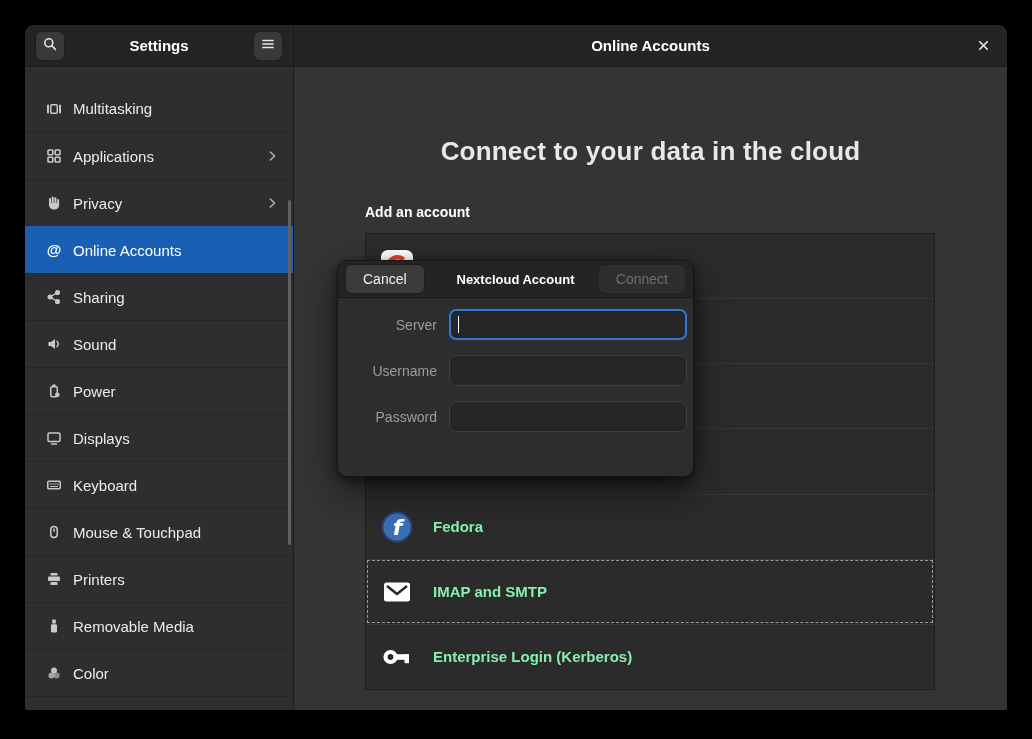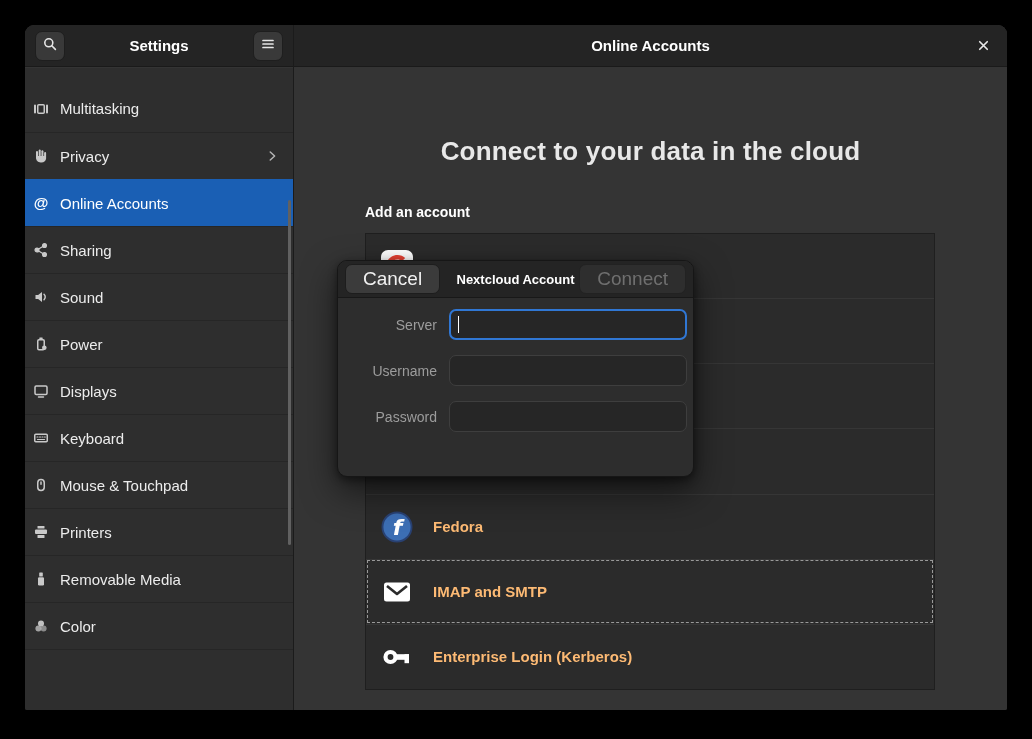--- a/index.html
+++ b/index.html
@@ -23,21 +23,21 @@
   .tb-btn.menu   { right:10px; }
   .close-btn { position:absolute; right:16px; top:13px; width:16px; height:16px;
                color:#e8e8e8; display:grid; place-items:center; }
 
   .v-sep { position:absolute; left:268px; top:0; bottom:0; width:1px; background:#1b1b1b; }
 
   
   .sidebar { position:absolute; left:0; top:43px; width:268px; bottom:0;
              background:#2e2e2e; padding-top:17px; overflow:hidden; }
   .side-row { position:relative; height:47px; display:flex; align-items:center;
-              padding-left:8px; color:#ececec; font-size:15px;
+              padding-left:21px; color:#ececec; font-size:15px;
               border-top:1px solid rgba(0,0,0,0.16); }
   .side-row:first-child { border-top:none; }
   .side-row .icon { width:16px; height:16px; color:#c9c9c9; margin-right:11px;
                     display:grid; place-items:center; flex:0 0 16px; }
   .side-row .at { font-size:15px; font-weight:600; line-height:16px; }
   .side-row.selected { background:#1a5fb4; color:#fff; border-top-color:transparent; }
   .side-row.selected .icon { color:#fff; }
   .side-row .chev { position:absolute; right:14px; color:#b5b5b5; width:14px; height:14px; }
   .side-partial { height:14px; border-top:1px solid rgba(0,0,0,0.16); }
   .scrollbar { position:absolute; left:263px; top:132px; width:3px; height:345px;
@@ -51,33 +51,33 @@
                    font-size:14px; font-weight:bold; }
   .acct-list { position:absolute; left:71px; top:145px; width:570px; height:457px;
                margin-top:20px; background:#2b2b2b; border:1px solid #1f1f1f;
                display:flex; flex-direction:column; }
   .acct-row { flex:1 1 0; display:flex; align-items:center; padding-left:15px;
               border-top:1px solid rgba(255,255,255,0.055); position:relative; }
   .acct-row:first-child { border-top:none; }
   .acct-row.focus-ring { outline:1px dashed #9a9a9a; outline-offset:-2px; }
   .acct-icon { width:32px; height:32px; flex:0 0 32px; display:grid; place-items:center; }
   .acct-icon.google-bg { background:#fff; border-radius:7px; }
-  .acct-label { margin-left:20px; color:#fdba74; font-size:15px; font-weight:bold; }
+  .acct-label { margin-left:20px; color:#86efac; font-size:15px; font-weight:bold; }
 
   
   .dialog { position:absolute; left:312px; top:235px; width:357px; height:217px;
             background:#2d2d2d; border-radius:10px; border:1px solid #161616;
             box-shadow:0 14px 34px rgba(0,0,0,.55), 0 3px 9px rgba(0,0,0,.45); z-index:5; }
   .dlg-header { position:absolute; left:0; right:0; top:0; height:37px; background:#242424;
                 border-radius:9px 9px 0 0; border-bottom:1px solid #181818;
                 display:flex; align-items:center; justify-content:space-between; }
   .dlg-title { position:absolute; left:0; right:0; text-align:center; color:#fff;
                font-size:13px; font-weight:bold; pointer-events:none; }
   .dlg-btn { height:30px; margin:0 7px; padding:0 17px; border-radius:7px;
-             font-size:19px; display:flex; align-items:center; }
+             font-size:14px; display:flex; align-items:center; }
   .dlg-btn.cancel { background:#3b3b3b; color:#f1f1f1; border:1px solid #1d1d1d; }
   .dlg-btn.connect { background:#2e2e2e; color:#6f6f6f; border:1px solid #222; }
   .dlg-field { position:absolute; left:0; height:31px; display:flex; align-items:center; }
   .dlg-field .flabel { width:99px; text-align:right; color:#9c9c9c; font-size:14px; }
   .dlg-field input { margin-left:12px; width:238px; height:31px; background:#262626;
                      border:1px solid #3e3e3e; border-radius:7px; color:#fff;
                      font-size:14px; padding:0 8px; outline:none;
                      font-family:"Liberation Sans", sans-serif; }
   .dlg-field.focused input { border:2px solid #3077d4; }
   .caret { position:absolute; left:120px; top:7px; width:1px; height:17px; background:#fff; }
@@ -122,20 +122,36 @@
       <span class="icon">
           <svg viewBox="0 0 16 16" width="16" height="16">
             <rect x="4.75" y="3.75" width="6.5" height="8.5" rx="1" fill="none" stroke="currentColor" stroke-width="1.5"></rect>
             <path d="M2 4.5v7M14 4.5v7" stroke="currentColor" stroke-width="2" stroke-linecap="round"></path>
           </svg>
         </span>
       <span>Multitasking</span>
     </div>
     <div class="side-row">
       <span class="icon">
+          <svg viewBox="0 0 16 16" width="16" height="16">
+            <g fill="none" stroke="currentColor" stroke-width="1.6">
+              <rect x="2" y="2" width="4.8" height="4.8" rx="0.8"></rect>
+              <rect x="9.2" y="2" width="4.8" height="4.8" rx="0.8"></rect>
+              <rect x="2" y="9.2" width="4.8" height="4.8" rx="0.8"></rect>
+              <rect x="9.2" y="9.2" width="4.8" height="4.8" rx="0.8"></rect>
+            </g>
+          </svg>
+        </span>
+      <span>Applications</span>
+      <span class="chev"><svg viewBox="0 0 16 16" width="14" height="14">
+            <path d="M6 3.5l5 4.5-5 4.5" fill="none" stroke="currentColor" stroke-width="1.7" stroke-linecap="round" stroke-linejoin="round"></path>
+          </svg></span>
+    </div>
+    <div class="side-row">
+      <span class="icon">
           <svg viewBox="0 0 16 16" width="16" height="16" fill="currentColor">
             <rect x="3" y="3" width="2" height="6" rx="1"></rect>
             <rect x="5.7" y="1.5" width="2" height="7" rx="1"></rect>
             <rect x="8.4" y="2.2" width="2" height="6.5" rx="1"></rect>
             <rect x="11.1" y="4" width="2" height="5" rx="1"></rect>
             <path d="M3 8h10.1v2.2c0 2.6-2.1 4.3-4.7 4.3H7.6C5 14.5 3 12.4 3 9.8z"></path>
           </svg>
         </span>
       <span>Privacy</span>
       <span class="chev"><svg viewBox="0 0 16 16" width="14" height="14">

